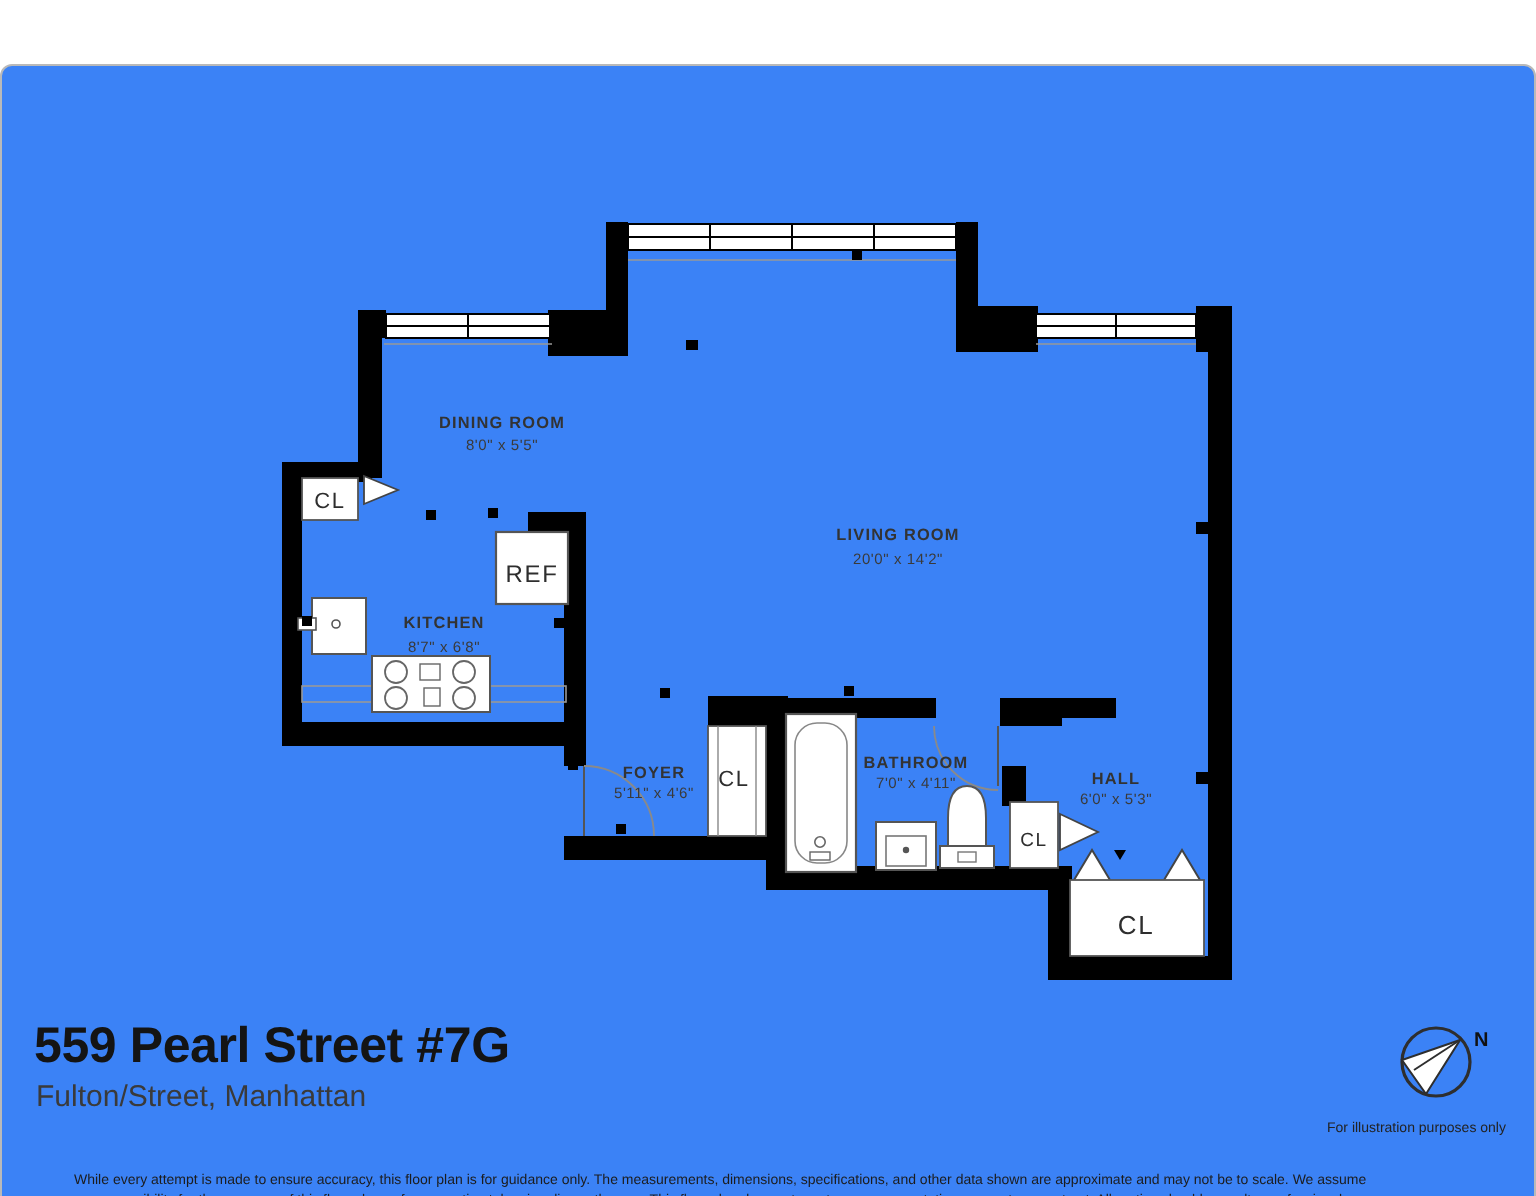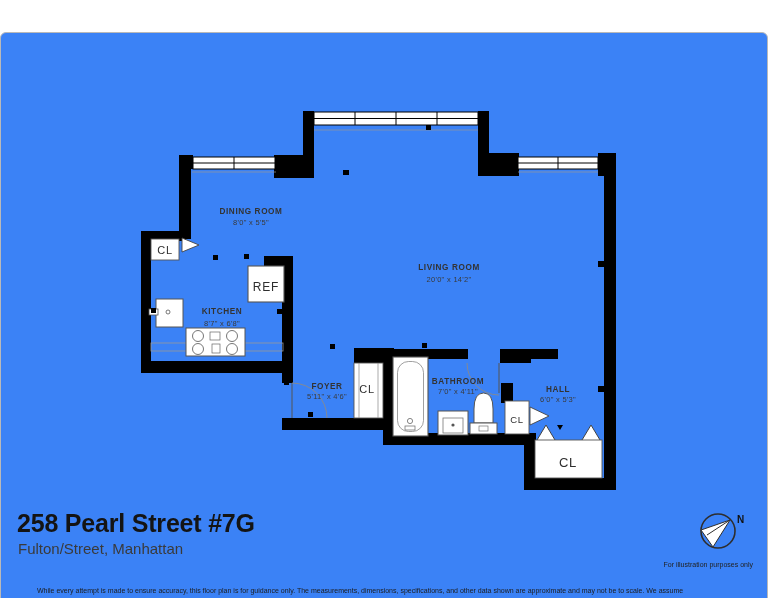--- a/index.html
+++ b/index.html
@@ -196,21 +196,21 @@
     </g>
 
     <g fill="none" stroke="#2e2e2e">
       <circle cx="717" cy="498" r="17" stroke-width="1.6"></circle>
       <polygon points="729,487 700,497 712,514" fill="#fff" stroke-width="1"></polygon>
       <line x1="729" y1="487" x2="706" y2="502" stroke-width="1"></line>
       <text x="736" y="490" font-size="10" font-weight="bold" fill="#111" stroke="none">N</text>
     </g>
   </svg>
 
-  <div class="title">258 Pearl Street #7G</div>
+  <div class="title">559 Pearl Street #7G</div>
   <div class="subtitle">Fulton/Street, Manhattan</div>
 
   <div class="compass-note">For illustration purposes only</div>
 
   <div class="disclaimer">
     <div>While every attempt is made to ensure accuracy, this floor plan is for guidance only. The measurements, dimensions, specifications, and other data shown are approximate and may not be to scale.  We assume</div>
     <div>no responsibility for the accuracy of this floor plan or for any action taken in reliance thereon. This floor plan does not create any representation, warranty or contract. All parties should consult a professional,</div>
     <div>such as an architect, to verify the information contained herein.</div>
   </div>
 

